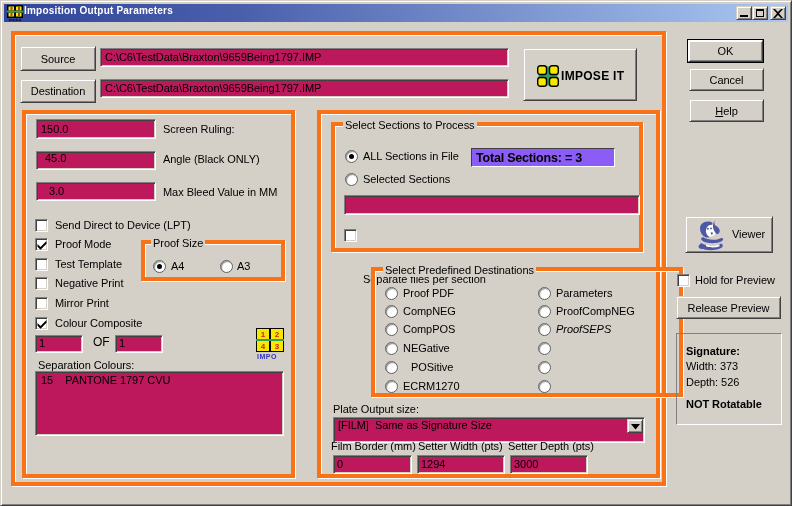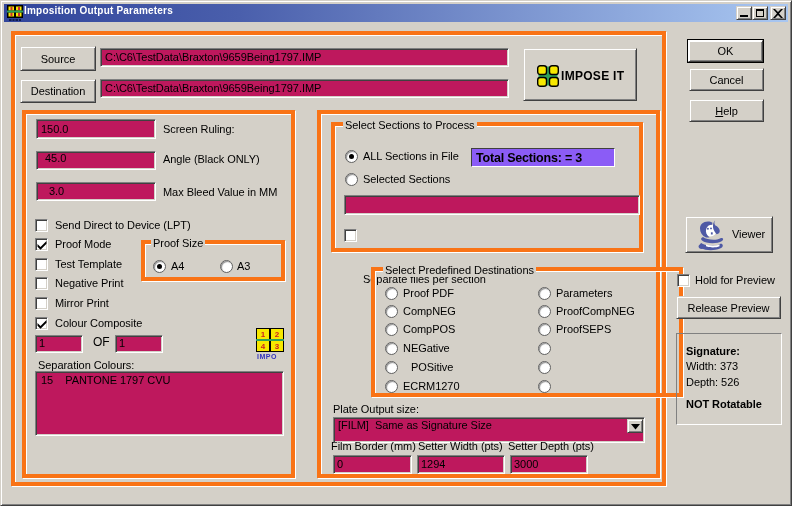--- a/index.html
+++ b/index.html
@@ -252,21 +252,21 @@
     <div class="lbl" style="left:28px;top:71px;">NEGative</div>
   <div class="radio" style="left:10px;top:90px;"></div>
     <div class="lbl" style="left:28px;top:90px;padding-left:8px;">POSitive</div>
   <div class="radio" style="left:10px;top:109px;"></div>
     <div class="lbl" style="left:28px;top:109px;">ECRM1270</div>
   <div class="radio" style="left:163px;top:16px;"></div>
     <div class="lbl" style="left:181px;top:16px;">Parameters</div>
   <div class="radio" style="left:163px;top:34px;"></div>
     <div class="lbl" style="left:181px;top:34px;">ProofCompNEG</div>
   <div class="radio" style="left:163px;top:52px;"></div>
-    <div class="lbl" style="left:181px;top:52px;">ProofSEPS</div>
+    <div class="lbl" style="left:181px;top:52px;font-style:italic;">ProofSEPS</div>
   <div class="radio" style="left:163px;top:71px;"></div>
   <div class="radio" style="left:163px;top:90px;"></div>
   <div class="radio" style="left:163px;top:109px;"></div>
 </div>
 
 <div class="lbl" style="left:333px;top:403px;">Plate Output size:</div>
 <div class="abs sunken" style="left:333px;top:417px;width:312px;height:26px;">
   <div class="abs" style="left:4px;top:1px;white-space:nowrap;">[FILM]&nbsp;&nbsp;Same as Signature Size</div>
   <div class="abs raised" style="right:1px;top:1px;width:16px;height:14px;">
     <svg class="abs" style="left:3px;top:4px" width="9" height="6" viewBox="0 0 9 6">

